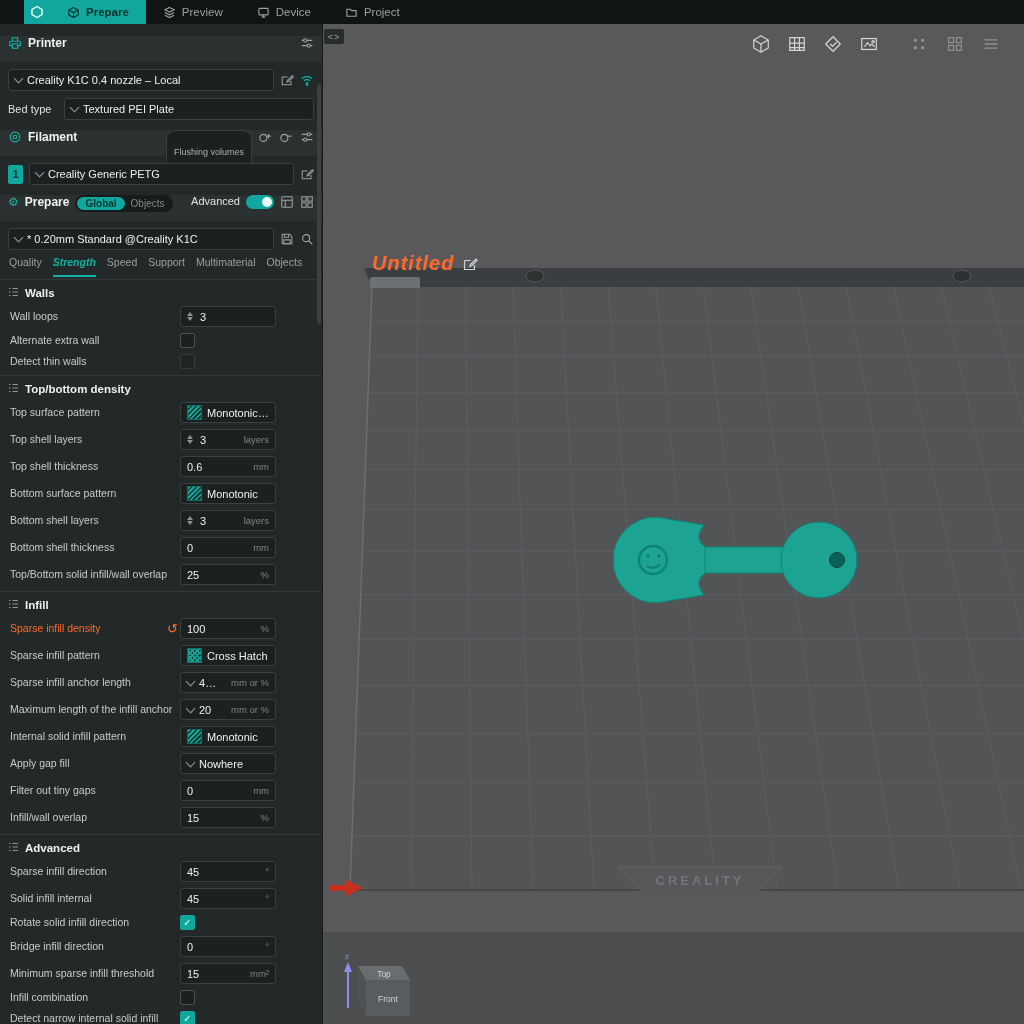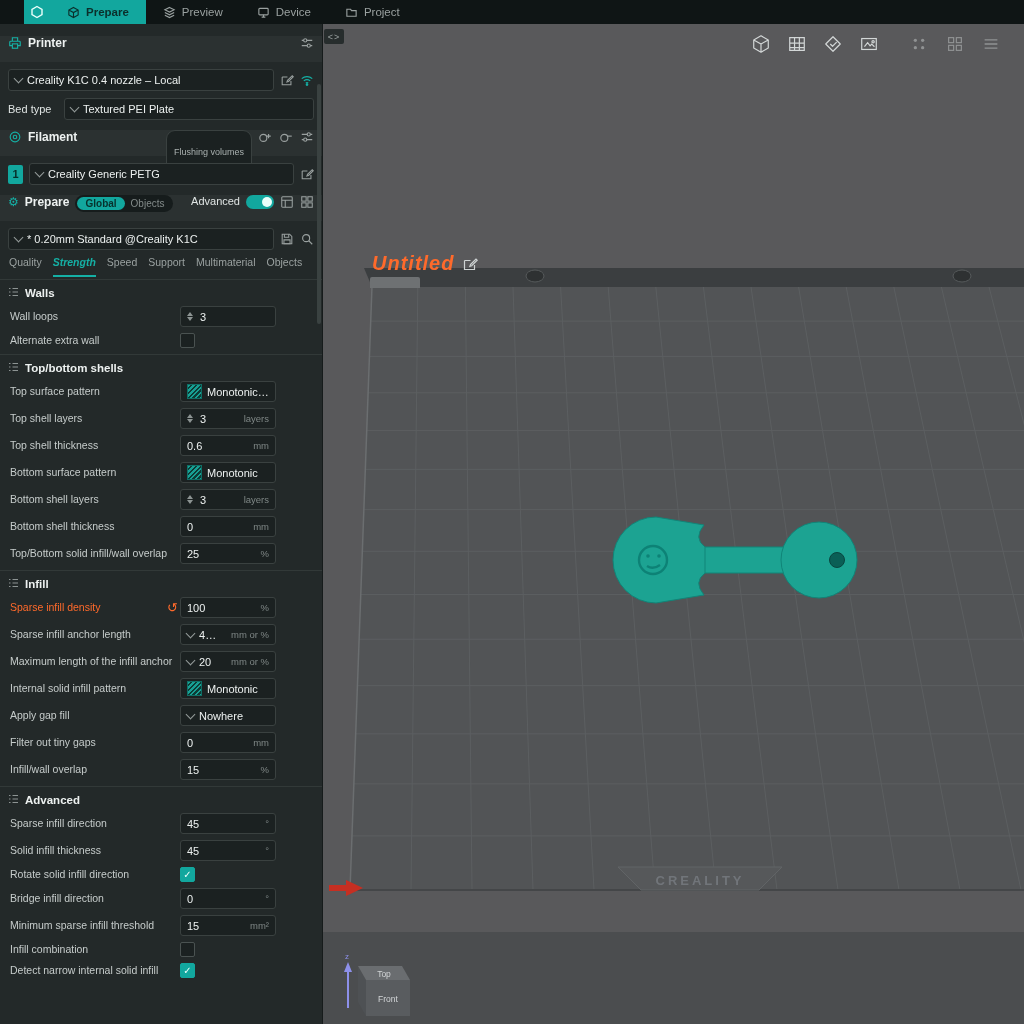--- a/index.html
+++ b/index.html
@@ -292,27 +292,33 @@
                 <span class="fval">3</span>
               </div>
             </div>
           </div>
           <div class="row">
             <div class="lbl">Alternate extra wall</div>
             <div class="ctrl">
               <div class="cb"></div>
             </div>
           </div>
+          <div class="row">
+            <div class="lbl">Detect thin walls</div>
+            <div class="ctrl">
+              <div class="cb dim"></div>
+            </div>
+          </div>
         </div>
         <div class="sec">
           <div class="sec-title">
             <span><svg width="11" height="10" viewBox="0 0 11 10" stroke="#8d9493" stroke-width="1.2" fill="none">
                 <path d="M1 1.5h1.5M1 5h1.5M1 8.5h1.5M4.5 1.5h5.5M4.5 5h5.5M4.5 8.5h5.5"></path>
               </svg></span>
-            <span>Top/bottom shells</span>
+            <span>Top/bottom density</span>
           </div>
           <div class="row">
             <div class="lbl">Top surface pattern</div>
             <div class="ctrl">
               <div class="field">
                 <span class="swatch"></span>
                 <span class="fval">Monotonic li...</span>
               </div>
             </div>
           </div>
@@ -390,20 +396,29 @@
             <div class="lbl">Sparse infill density</div>
             <span class="reset">↺</span>
             <div class="ctrl">
               <div class="field">
                 <span class="fval">100</span>
                 <span class="unit">%</span>
               </div>
             </div>
           </div>
           <div class="row">
+            <div class="lbl">Sparse infill pattern</div>
+            <div class="ctrl">
+              <div class="field">
+                <span class="swatch cross"></span>
+                <span class="fval">Cross Hatch</span>
+              </div>
+            </div>
+          </div>
+          <div class="row">
             <div class="lbl">Sparse infill anchor length</div>
             <div class="ctrl">
               <div class="field">
                 <span class="chev"></span>
                 <span class="fval">400%</span>
                 <span class="unit">mm or %</span>
               </div>
             </div>
           </div>
           <div class="row">
@@ -463,21 +478,21 @@
           <div class="row">
             <div class="lbl">Sparse infill direction</div>
             <div class="ctrl">
               <div class="field">
                 <span class="fval">45</span>
                 <span class="unit">°</span>
               </div>
             </div>
           </div>
           <div class="row">
-            <div class="lbl">Solid infill thickness</div>
+            <div class="lbl">Solid infill internal</div>
             <div class="ctrl">
               <div class="field">
                 <span class="fval">45</span>
                 <span class="unit">°</span>
               </div>
             </div>
           </div>
           <div class="row">
             <div class="lbl">Rotate solid infill direction</div>
             <div class="ctrl">

